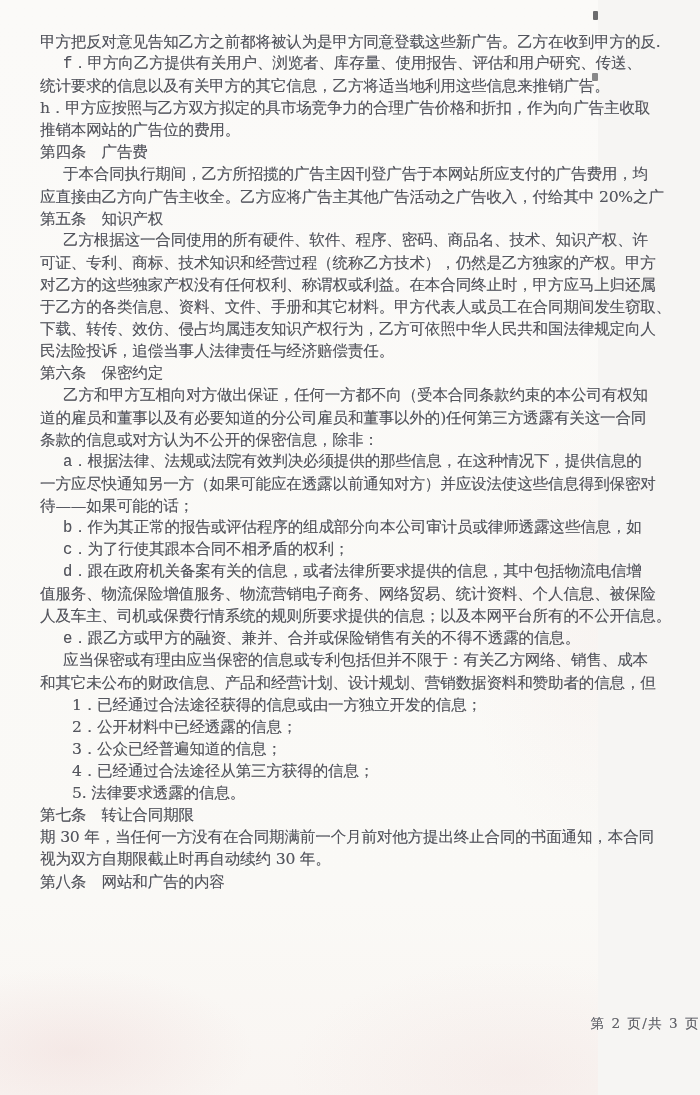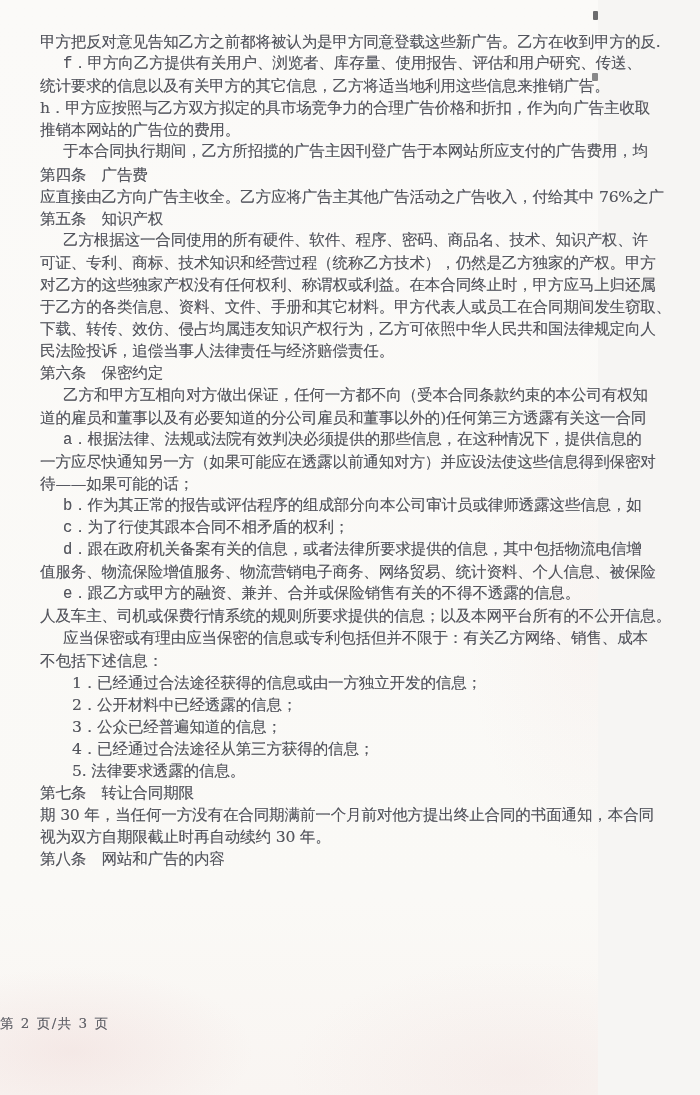--- a/index.html
+++ b/index.html
@@ -25,21 +25,21 @@
     letter-spacing:-0.2px;
     white-space:pre;
     color:#54565e;
     text-shadow:0 0 0.6px rgba(84,86,94,0.5);
   }
   .ind-0{padding-left:0;}
   .ind-1{padding-left:23px;font-family:Liberation Mono, monospace;}
   .ind-2{padding-left:32px;}
   .page-footer{
     position:absolute;left:0;top:1015px;width:700px;
-    text-align:left;
+    text-align:right;
     font-size:13.5px;
     color:#606168;
     letter-spacing:1.5px;
     text-shadow:0 0 0.5px rgba(96,97,104,0.5);
   }
   .edge-mark{
     position:absolute;background:#3c3c40;border-radius:1px;
   }
   .edge-mark.m1{right:0;top:11px;width:5px;height:9px;opacity:.75;}
   .edge-mark.m2{right:0;top:73px;width:6px;height:8px;opacity:.6;}
@@ -47,44 +47,45 @@
 </head>
 <body>
 
 <div class="page">
   <div class="doc-body">
       <div class="line ind-0">甲方把反对意见告知乙方之前都将被认为是甲方同意登载这些新广告。乙方在收到甲方的反.</div>
       <div class="line ind-1">f．甲方向乙方提供有关用户、浏览者、库存量、使用报告、评估和用户研究、传送、</div>
       <div class="line ind-0">统计要求的信息以及有关甲方的其它信息，乙方将适当地利用这些信息来推销广告。</div>
       <div class="line ind-0">h．甲方应按照与乙方双方拟定的具市场竞争力的合理广告价格和折扣，作为向广告主收取</div>
       <div class="line ind-0">推销本网站的广告位的费用。</div>
+      <div class="line ind-0">第四条　广告费</div>
       <div class="line ind-1">于本合同执行期间，乙方所招揽的广告主因刊登广告于本网站所应支付的广告费用，均</div>
-      <div class="line ind-0">第四条　广告费</div>
-      <div class="line ind-0">应直接由乙方向广告主收全。乙方应将广告主其他广告活动之广告收入，付给其中 76%之广</div>
+      <div class="line ind-0">应直接由乙方向广告主收全。乙方应将广告主其他广告活动之广告收入，付给其中 20%之广</div>
       <div class="line ind-0">第五条　知识产权</div>
       <div class="line ind-1">乙方根据这一合同使用的所有硬件、软件、程序、密码、商品名、技术、知识产权、许</div>
       <div class="line ind-0">可证、专利、商标、技术知识和经营过程（统称乙方技术），仍然是乙方独家的产权。甲方</div>
       <div class="line ind-0">对乙方的这些独家产权没有任何权利、称谓权或利益。在本合同终止时，甲方应马上归还属</div>
       <div class="line ind-0">于乙方的各类信息、资料、文件、手册和其它材料。甲方代表人或员工在合同期间发生窃取、</div>
       <div class="line ind-0">下载、转传、效仿、侵占均属违友知识产权行为，乙方可依照中华人民共和国法律规定向人</div>
       <div class="line ind-0">民法险投诉，追偿当事人法律责任与经济赔偿责任。</div>
       <div class="line ind-0">第六条　保密约定</div>
       <div class="line ind-1">乙方和甲方互相向对方做出保证，任何一方都不向（受本合同条款约束的本公司有权知</div>
       <div class="line ind-0">道的雇员和董事以及有必要知道的分公司雇员和董事以外的)任何第三方透露有关这一合同</div>
+      <div class="line ind-0">条款的信息或对方认为不公开的保密信息，除非：</div>
       <div class="line ind-1">a．根据法律、法规或法院有效判决必须提供的那些信息，在这种情况下，提供信息的</div>
       <div class="line ind-0">一方应尽快通知另一方（如果可能应在透露以前通知对方）并应设法使这些信息得到保密对</div>
       <div class="line ind-0">待——如果可能的话；</div>
       <div class="line ind-1">b．作为其正常的报告或评估程序的组成部分向本公司审计员或律师透露这些信息，如</div>
       <div class="line ind-1">c．为了行使其跟本合同不相矛盾的权利；</div>
       <div class="line ind-1">d．跟在政府机关备案有关的信息，或者法律所要求提供的信息，其中包括物流电信增</div>
       <div class="line ind-0">值服务、物流保险增值服务、物流营销电子商务、网络贸易、统计资料、个人信息、被保险</div>
+      <div class="line ind-0">人及车主、司机或保费行情系统的规则所要求提供的信息；以及本网平台所有的不公开信息。</div>
       <div class="line ind-1">e．跟乙方或甲方的融资、兼并、合并或保险销售有关的不得不透露的信息。</div>
-      <div class="line ind-0">人及车主、司机或保费行情系统的规则所要求提供的信息；以及本网平台所有的不公开信息。</div>
       <div class="line ind-1">应当保密或有理由应当保密的信息或专利包括但并不限于：有关乙方网络、销售、成本</div>
-      <div class="line ind-0">不包括下述信息：</div>
+      <div class="line ind-0">和其它未公布的财政信息、产品和经营计划、设计规划、营销数据资料和赞助者的信息，但</div>
       <div class="line ind-2">1．已经通过合法途径获得的信息或由一方独立开发的信息；</div>
       <div class="line ind-2">2．公开材料中已经透露的信息；</div>
       <div class="line ind-2">3．公众已经普遍知道的信息；</div>
       <div class="line ind-2">4．已经通过合法途径从第三方获得的信息；</div>
       <div class="line ind-2">5. 法律要求透露的信息。</div>
       <div class="line ind-0">第七条　转让合同期限</div>
       <div class="line ind-0">期 30 年，当任何一方没有在合同期满前一个月前对他方提出终止合同的书面通知，本合同</div>
       <div class="line ind-0">视为双方自期限截止时再自动续约 30 年。</div>
       <div class="line ind-0">第八条　网站和广告的内容</div>
     </div>

